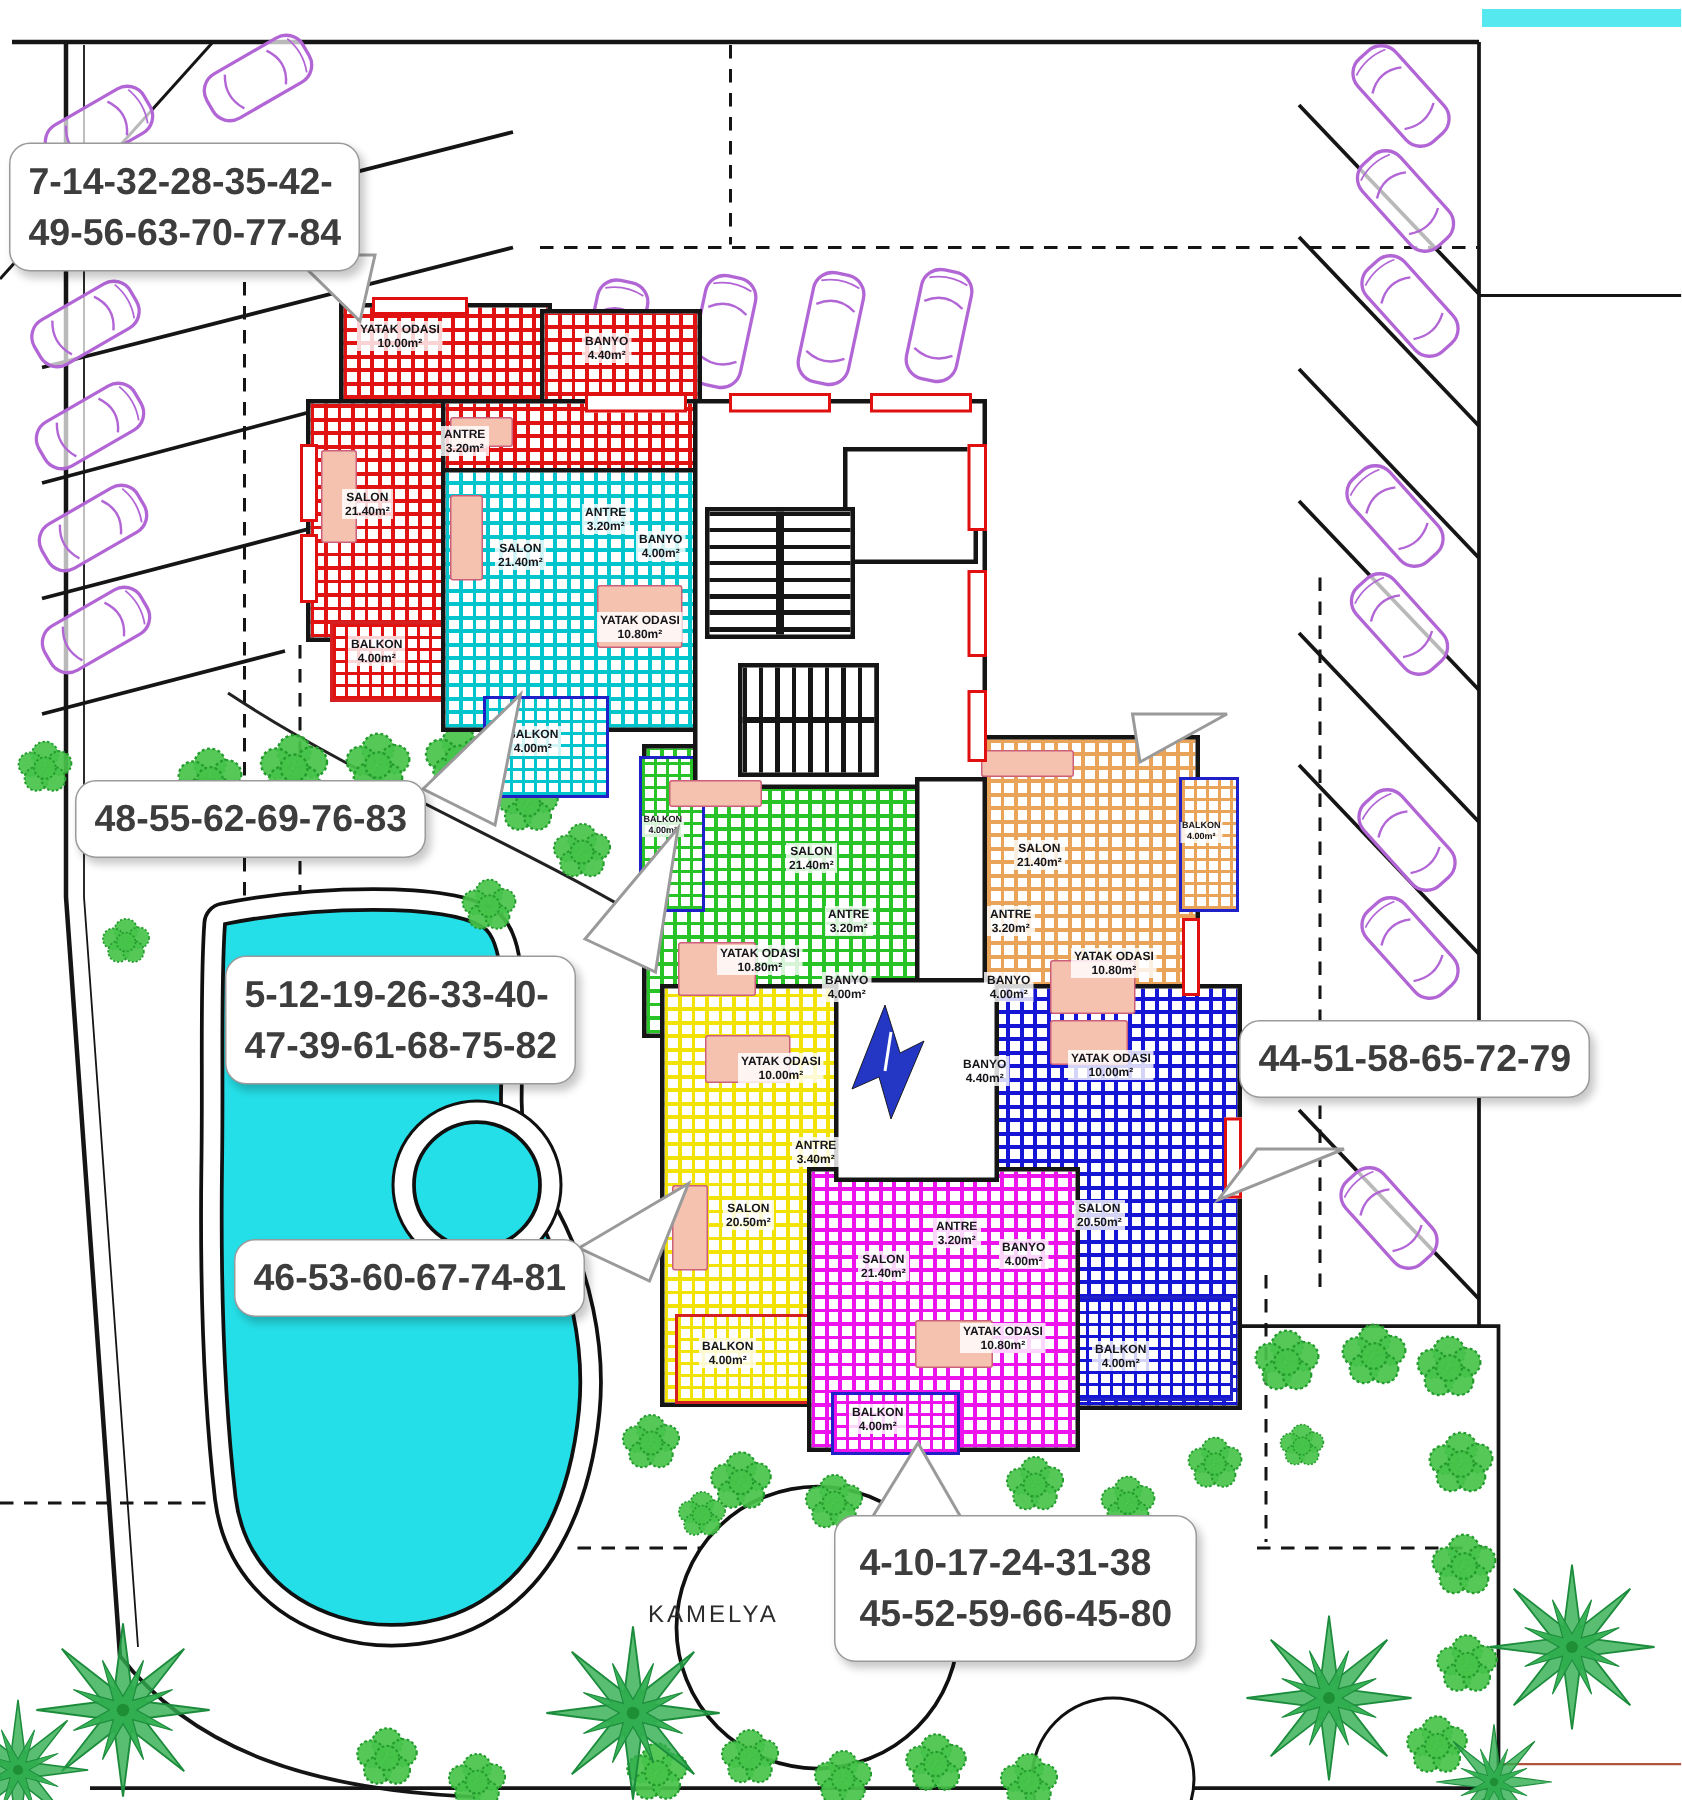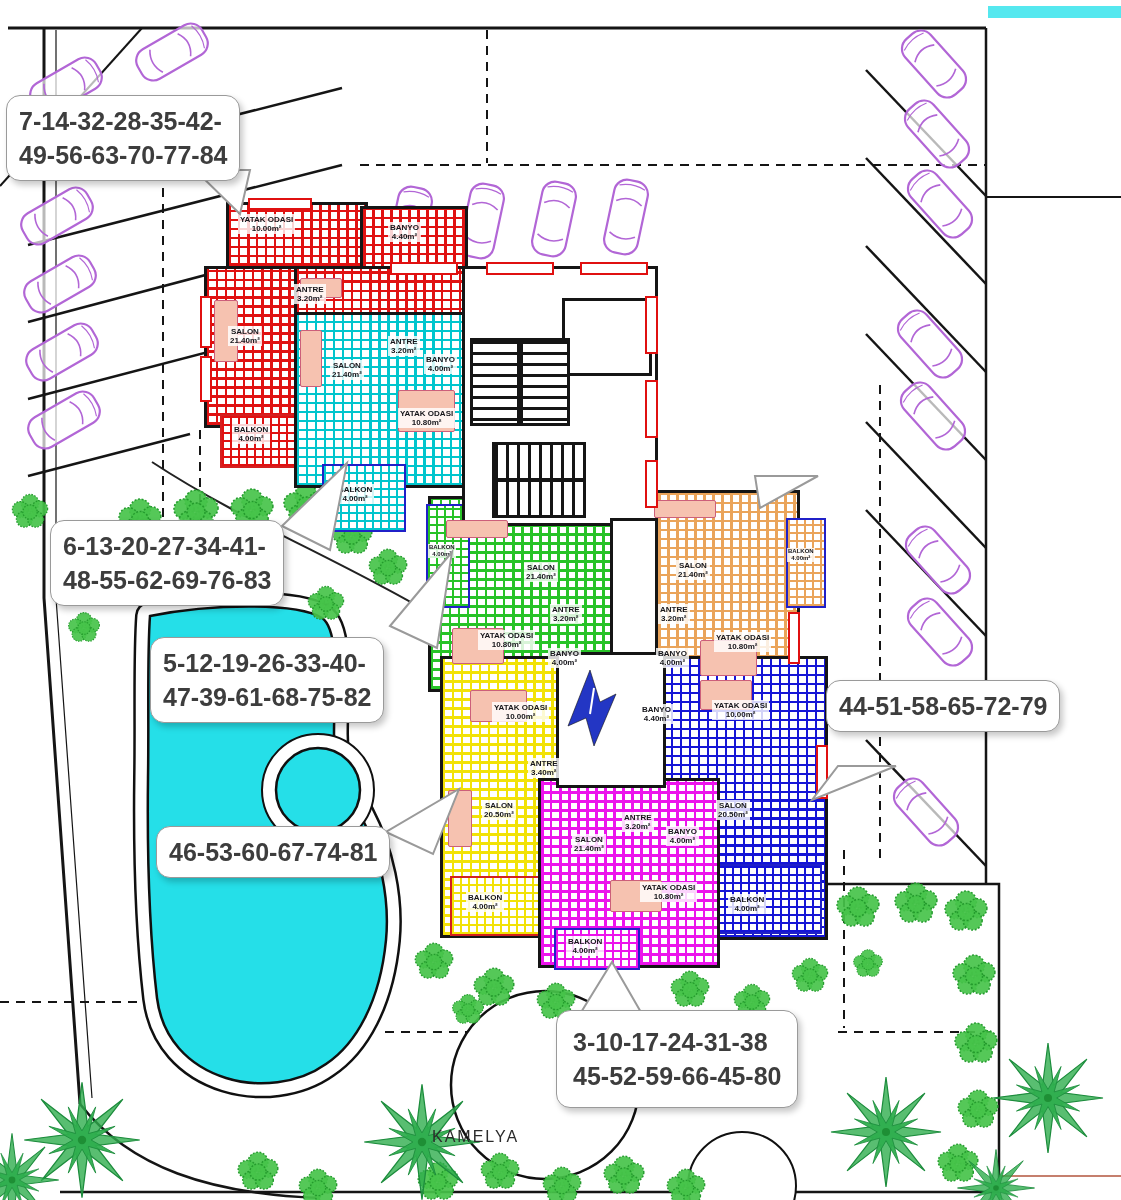--- a/index.html
+++ b/index.html
@@ -377,21 +377,21 @@
     </div>
   <div class="rl" style="left:716px;top:800px">
       <div>SALON</div>
       <div>20.50m²</div>
     </div>
   <div class="rl" style="left:728px;top:894px">
       <div>BALKON</div>
       <div>4.00m²</div>
     </div>
 
-  <div class="kamelya-label" style="left:432px;top:1128px">KAMELYA</div>
+  <div class="kamelya-label" style="left:432px;top:1068px">KAMELYA</div>
 
   <svg class="ov" width="1121" height="1200" viewBox="0 0 1121 1200">
     <g fill="#ffffff" stroke="#9a9a9a" stroke-width="2">
       <polygon points="195,170 250,170 240,214"></polygon>
       <polygon points="282,526 330,550 347,463"></polygon>
       <polygon points="390,626 437,648 452,552"></polygon>
       <polygon points="755,476 818,476 760,508"></polygon>
       <polygon points="838,766 896,766 812,800"></polygon>
       <polygon points="386,832 433,854 459,789"></polygon>
       <polygon points="580,1014 642,1014 612,962"></polygon>
@@ -400,31 +400,30 @@
       <path d="M30,2 L40,34 L56,26 L34,78 L26,50 L8,58 Z" fill="#2336c4" stroke="#101010" stroke-width="0.6"></path>
       <path d="M34,20 L30,46" stroke="#ffffff" stroke-width="2" fill="none"></path>
     </g>
   </svg>
 
   <div class="callout" style="left:6px;top:95px">
     <div>7-14-32-28-35-42-</div>
       <div>49-56-63-70-77-84</div>
   </div>
   <div class="callout" style="left:50px;top:520px">
-    <div>6-13-20-27-34-41-</div>
       <div>48-55-62-69-76-83</div>
   </div>
   <div class="callout" style="left:150px;top:637px">
     <div>5-12-19-26-33-40-</div>
       <div>47-39-61-68-75-82</div>
   </div>
   <div class="callout" style="left:826px;top:680px">
       <div>44-51-58-65-72-79</div>
   </div>
   <div class="callout" style="left:156px;top:826px">
       <div>46-53-60-67-74-81</div>
   </div>
   <div class="callout" style="left:556px;top:1010px;padding:14px 16px">
-    <div>3-10-17-24-31-38</div>
+    <div>4-10-17-24-31-38</div>
       <div>45-52-59-66-45-80</div>
   </div>
 
 </div>
 
 </body></html>

